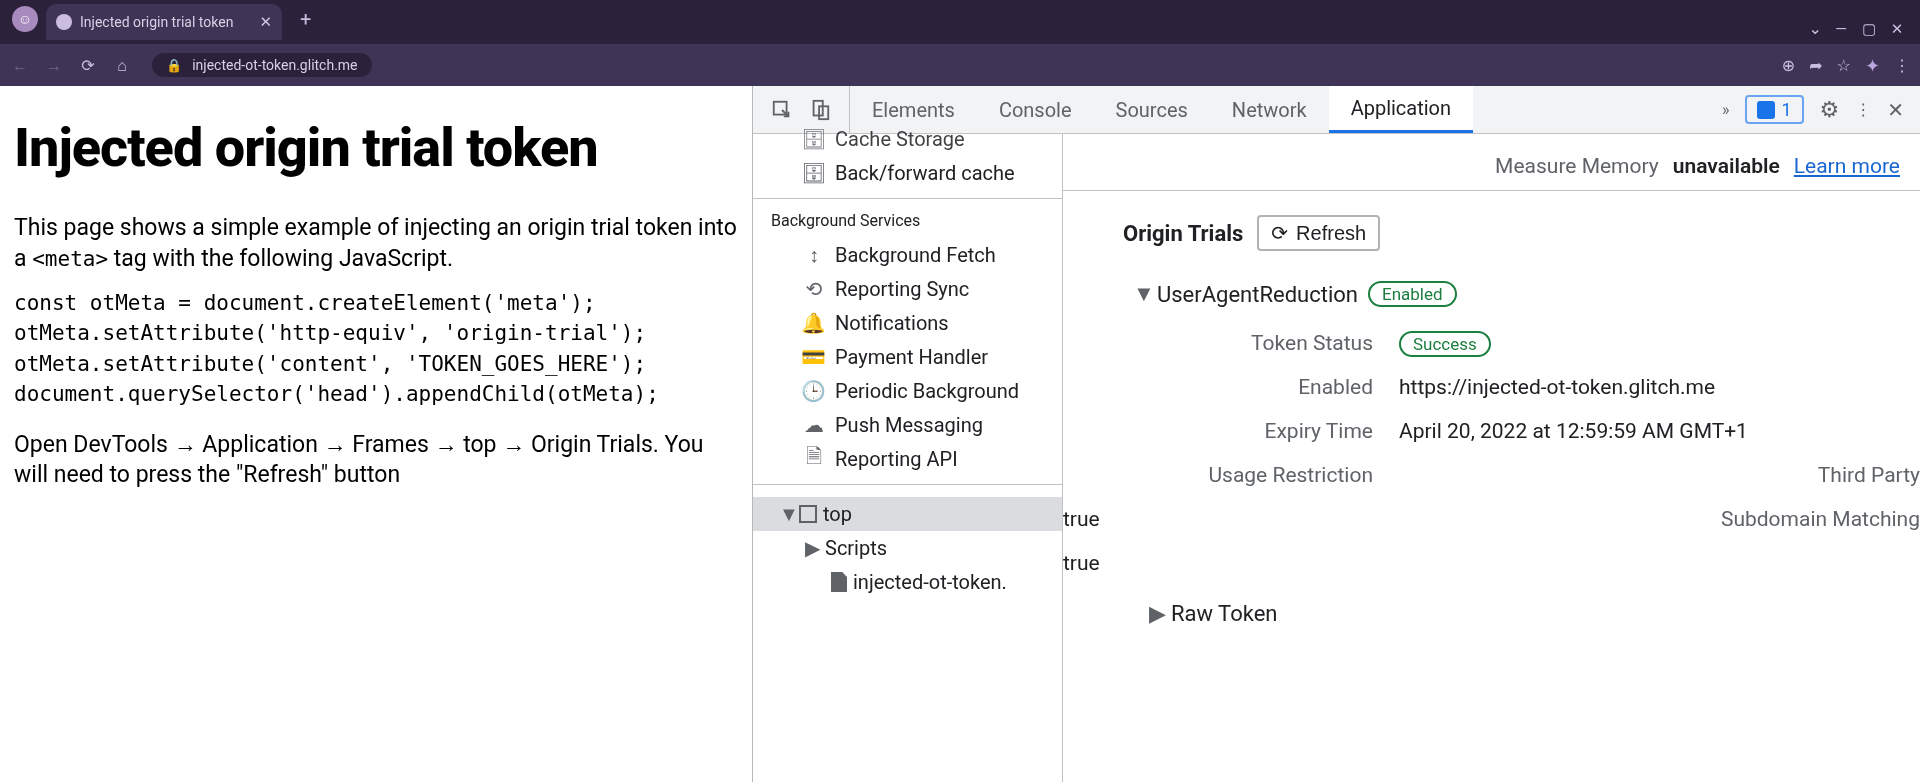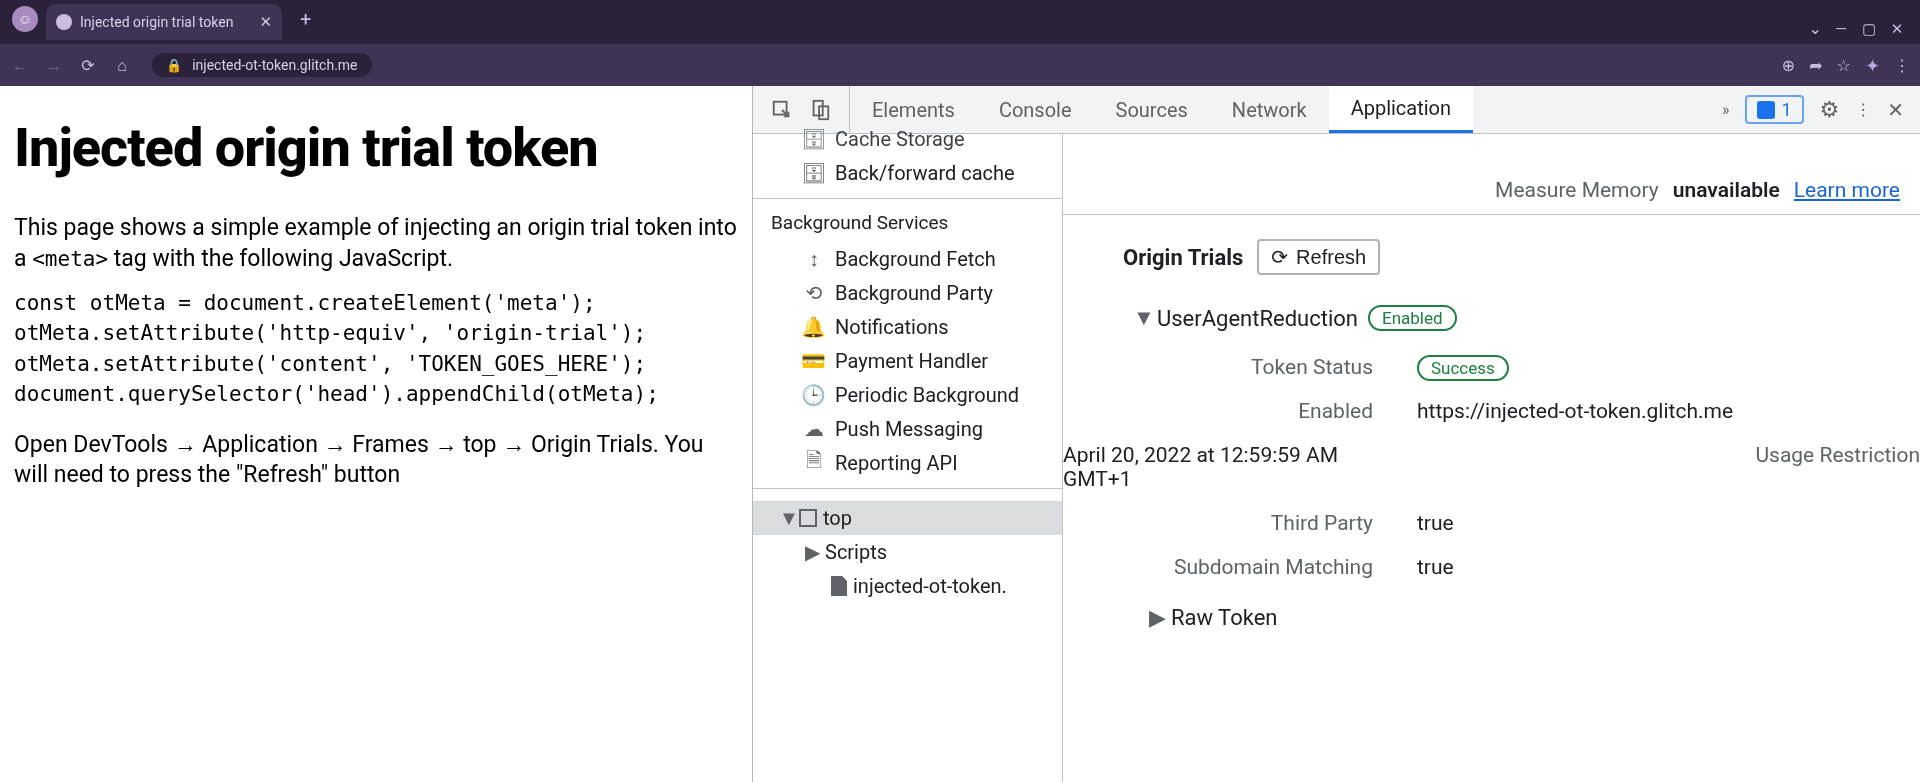--- a/index.html
+++ b/index.html
@@ -44,41 +44,41 @@
   .dt-tab.active { color:#202124; border-bottom:3px solid #1a73e8; background:#fff; }
   .dt-right { margin-left:auto; display:flex; align-items:center; gap:16px; padding:0 16px; color:#5f6368; }
   .issues-badge { display:flex; align-items:center; gap:6px; border:2px solid #6aa3f4; border-radius:4px; padding:2px 10px; color:#1a73e8; font-size:18px; }
   .chat-ico { width:18px; height:18px; background:#1a73e8; border-radius:3px; }
 
   .dt-body { flex:1; display:flex; min-height:0; }
   .dt-panel-left { width:310px; background:#fff; border-right:1px solid #c2c2c2; display:flex; flex-direction:column; font-size:20px; color:#202124;}
   .storage-section { border-bottom:1px solid #c2c2c2; padding:0 0 8px; }
   .tree-item { display:flex; align-items:center; gap:10px; padding:5px 8px 5px 50px; }
   .tree-ico { width:22px; height:22px; color:#5f6368; display:flex; align-items:center; justify-content:center; }
-  .section-title { padding:12px 0 8px 18px; font-size:19px; color:#202124; }
+  .section-title { padding:12px 0 8px 18px; font-size:16px; color:#202124; }
   .frames-section { padding-top:12px; }
   .tree-caret { width:14px; text-align:center; color:#5f6368; }
   .frame-row { display:flex; align-items:center; gap:6px; padding:5px 8px 5px 26px; }
   .frame-row.selected { background:#dadce0; }
   .indent1 { padding-left:52px; }
   .indent2 { padding-left:78px; }
   .box-ico { width:18px; height:18px; border:2px solid #5f6368; }
   .file-ico { width:16px; height:20px; background:#5f6368; clip-path: polygon(0 0, 70% 0, 100% 25%, 100% 100%, 0 100%); }
 
   .dt-panel-right { flex:1; background:#fff; overflow:auto; color:#202124; font-size:21px; }
-  .mm-row { display:flex; justify-content:flex-end; gap:14px; padding:0 20px 12px; border-bottom:1px solid #c2c2c2;margin-top:44px; }
+  .mm-row { display:flex; justify-content:flex-end; gap:14px; padding:20px 20px 12px; border-bottom:1px solid #c2c2c2; }
   .mm-label { color:#5f6368; }
   .mm-val { font-weight:600; }
   .mm-link { color:#1a66d1; text-decoration:underline; }
   .ot-head { display:flex; align-items:center; gap:14px; padding:24px 0 10px 60px; }
   .ot-head h3 { font-weight:700; font-size:22px; }
   .refresh-btn { border:2px solid #b0b2b5; background:#fff; border-radius:4px; padding:4px 12px; display:flex; align-items:center; gap:8px; font-size:20px; color:#202124;}
   .ot-trial-row { display:flex; align-items:center; gap:10px; padding:20px 0 10px 70px; font-size:22px;}
   .badge-green { border:2px solid #1b7f3f; color:#1b7f3f; border-radius:18px; padding:1px 12px; font-size:17px; }
-  .kv { display:grid; grid-template-columns: 310px 1fr; gap:20px 44px; padding:14px 0 0 0;}
+  .kv { display:grid; grid-template-columns: 310px 1fr; gap:20px 26px; padding:14px 0 0 0;}
   .kv .k { text-align:right; color:#5f6368; font-size:21px;}
   .kv .v { font-size:21px; }
   .raw-row { display:flex; align-items:center; gap:8px; padding:26px 0 0 86px; font-size:22px;}
 
   svg { display:block; }
 </style>
 </head>
 <body>
 
 <div class="chrome-titlebar">
@@ -180,21 +180,21 @@
         </div>
 
         <div class="storage-section">
           <div class="section-title">Background Services</div>
           <div class="tree-item">
               <span class="tree-ico">↕</span>
               <span>Background Fetch</span>
             </div>
           <div class="tree-item">
               <span class="tree-ico">⟲</span>
-              <span>Background Party</span>
+              <span>Reporting Sync</span>
             </div>
           <div class="tree-item">
               <span class="tree-ico">🔔</span>
               <span>Notifications</span>
             </div>
           <div class="tree-item">
               <span class="tree-ico">💳</span>
               <span>Payment Handler</span>
             </div>
           <div class="tree-item">
@@ -249,20 +249,21 @@
           <span class="badge-green">Enabled</span>
         </div>
 
         <div class="kv">
           <div class="k">Token Status</div>
           <div class="v"><span class="badge-green">Success</span></div>
 
           <div class="k">Enabled</div>
           <div class="v">https://injected-ot-token.glitch.me</div>
 
+          <div class="k">Expiry Time</div>
           <div class="v">April 20, 2022 at 12:59:59 AM GMT+1</div>
 
           <div class="k">Usage Restriction</div>
 
           <div class="k">Third Party</div>
           <div class="v">true</div>
 
           <div class="k">Subdomain Matching</div>
           <div class="v">true</div>
         </div>

